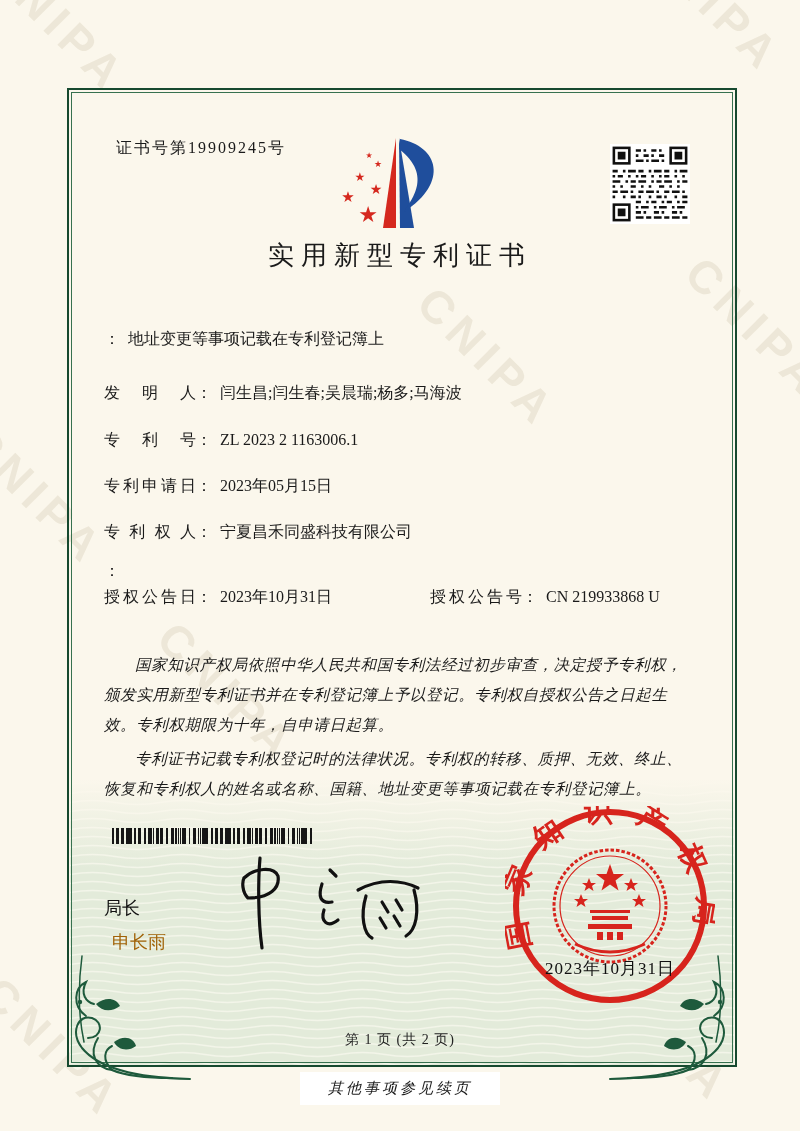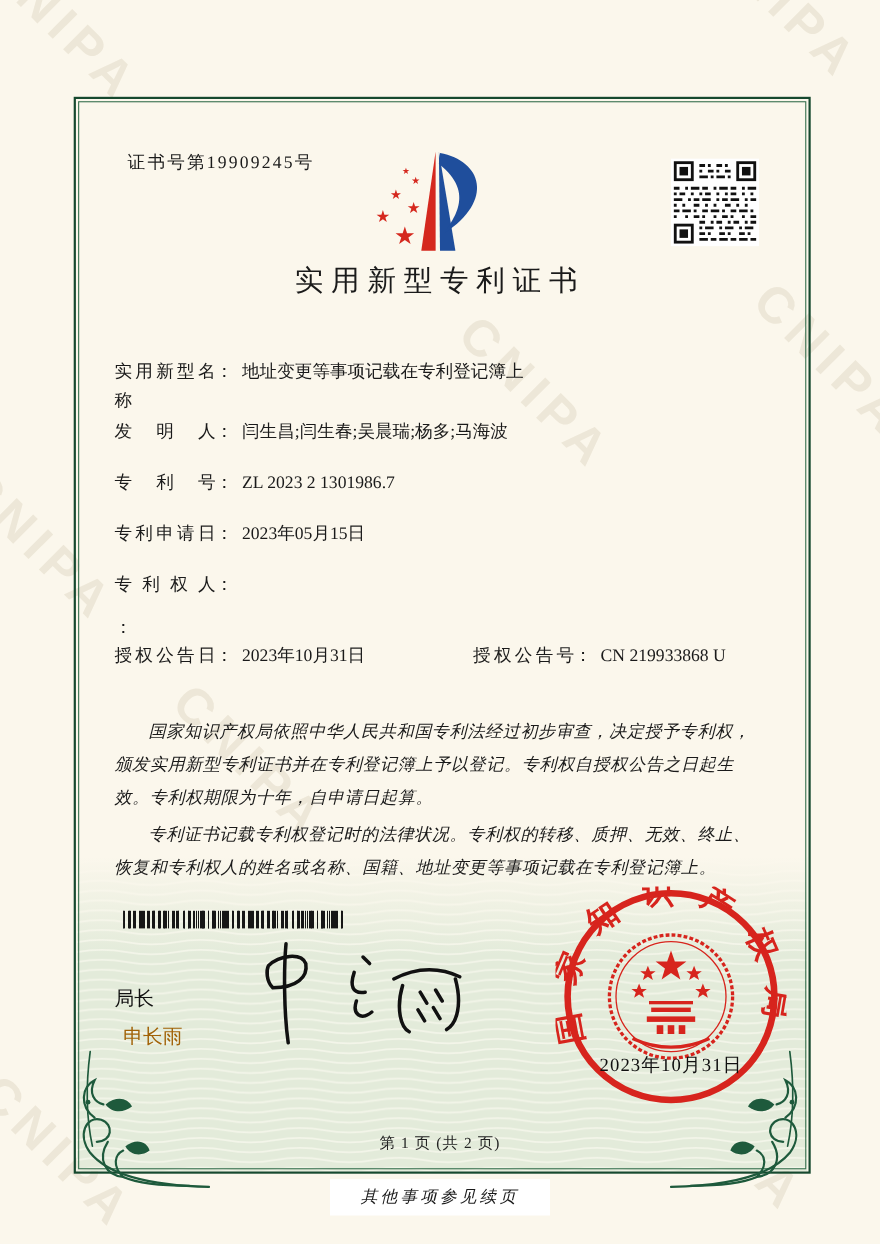--- a/index.html
+++ b/index.html
@@ -143,42 +143,42 @@
       <line x1="9" y1="23.5" x2="29" y2="23.5" stroke-dasharray="1 1 3 2"></line>
       <line x1="9" y1="25.5" x2="29" y2="25.5" stroke-dasharray="2 1 1 3"></line>
       <line x1="9" y1="27.5" x2="29" y2="27.5" stroke-dasharray="3 1 2 1"></line>
     </g>
   </g>
 </svg>
 
 <h1 class="title">实用新型专利证书</h1>
 
 <div class="field-row" style="top:326px">
-  <span class="flabel">实用新型名称</span>
     <span class="fcolon">：</span>
   <span class="fvalue">地址变更等事项记载在专利登记簿上</span>
 </div>
 <div class="field-row" style="top:380px">
   <span class="flabel">发明人</span>
     <span class="fcolon">：</span>
   <span class="fvalue">闫生昌;闫生春;吴晨瑞;杨多;马海波</span>
 </div>
 <div class="field-row" style="top:427px">
   <span class="flabel">专利号</span>
     <span class="fcolon">：</span>
-  <span class="fvalue">ZL 2023 2 1301986.7</span>
+  <span class="fvalue">ZL 2023 2 1163006.1</span>
 </div>
 <div class="field-row" style="top:473px">
   <span class="flabel">专利申请日</span>
     <span class="fcolon">：</span>
   <span class="fvalue">2023年05月15日</span>
 </div>
 <div class="field-row" style="top:519px">
   <span class="flabel">专利权人</span>
     <span class="fcolon">：</span>
+  <span class="fvalue">宁夏昌禾同盛科技有限公司</span>
 </div>
 <div class="field-row" style="top:558px">
     <span class="fcolon">：</span>
 </div>
 <div class="field-row" style="top:584px">
   <span class="fgroup g1">
     <span class="flabel">授权公告日</span>
       <span class="fcolon">：</span>
     <span class="fvalue">2023年10月31日</span>
   </span>

